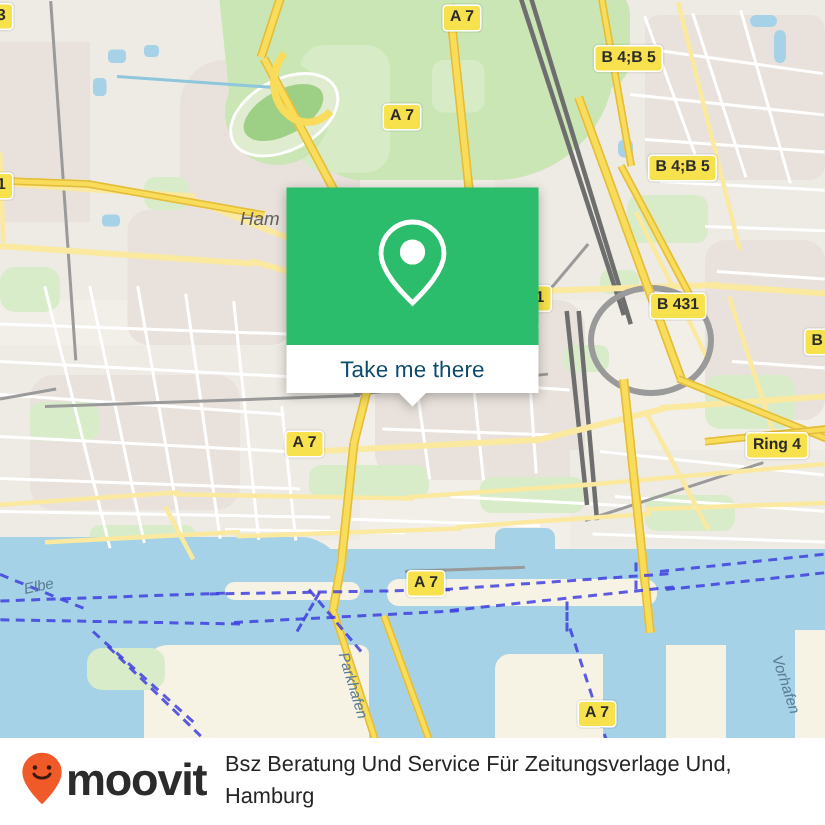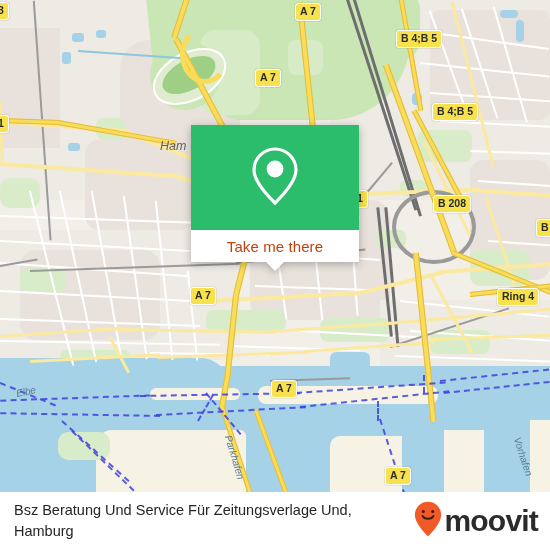--- a/index.html
+++ b/index.html
@@ -101,21 +101,21 @@
   #popup-foot {
     height: 32px;
     background: #ffffff;
     display: flex;
     align-items: center;
     justify-content: center;
     position: relative;
   }
   #popup-foot-label {
     font-size: 15px;
-    color: #c2410c;
+    color: #0c4a6e;
     letter-spacing: .1px;
   }
   #popup-tail {
     position: absolute;
     left: 50%;
     bottom: -9px;
     margin-left: -9px;
     width: 0; height: 0;
     border-left: 9px solid transparent;
     border-right: 9px solid transparent;
@@ -380,21 +380,21 @@
     </div>
 
     <div class="layer">
       <div class="shield" style="left:295px; top:3px;">A 7</div>
       <div class="shield" style="left:396px; top:30px;">B 4;B 5</div>
       <div class="shield" style="left:432px; top:103px;">B 4;B 5</div>
       <div class="shield" style="left:255px; top:69px;">A 7</div>
       <div class="shield" style="left:-7px;  top:2px;">3</div>
       <div class="shield" style="left:-7px;  top:115px;">1</div>
       <div class="shield" style="left:352px; top:190px;">1</div>
-      <div class="shield" style="left:433px; top:195px;">B 208</div>
+      <div class="shield" style="left:433px; top:195px;">B 431</div>
       <div class="shield" style="left:536px; top:219px;">B</div>
       <div class="shield" style="left:497px; top:288px;">Ring 4</div>
       <div class="shield" style="left:190px; top:287px;">A 7</div>
       <div class="shield" style="left:271px; top:380px;">A 7</div>
       <div class="shield" style="left:385px; top:467px;">A 7</div>
     </div>
 
     <div id="popup">
       <div id="popup-head">
         <span>
@@ -406,27 +406,27 @@
       </div>
       <div id="popup-foot">
         <span id="popup-foot-label">Take me there</span>
         <span id="popup-tail"></span>
       </div>
     </div>
 
   </div>
 
   <div id="footer">
-    <div id="footer-title">Bsz Beratung Und Service Für Zeitungsverlage Und, Hamburg</div>
     <div id="logo">
       <span>
         <svg width="28" height="36" viewBox="0 0 28 36" aria-hidden="true">
           <path d="M14 0.8 C6.7 0.8 0.9 6.6 0.9 13.9 C0.9 23.2 14 35.2 14 35.2 C14 35.2 27.1 23.2 27.1 13.9 C27.1 6.6 21.3 0.8 14 0.8 Z" fill="#f05a28"></path>
           <circle cx="9.3" cy="10.6" r="1.5" fill="#3a1a0e"></circle>
           <circle cx="18.7" cy="10.6" r="1.5" fill="#3a1a0e"></circle>
           <path d="M8.6 15 C10.6 18.6 17.4 18.6 19.4 15" fill="none" stroke="#3a1a0e" stroke-width="1.9" stroke-linecap="round"></path>
         </svg>
       </span>
       <span id="logo-word">moovit</span>
     </div>
+    <div id="footer-title">Bsz Beratung Und Service Für Zeitungsverlage Und, Hamburg</div>
   </div>
 
 </div>
 
 </body></html>

